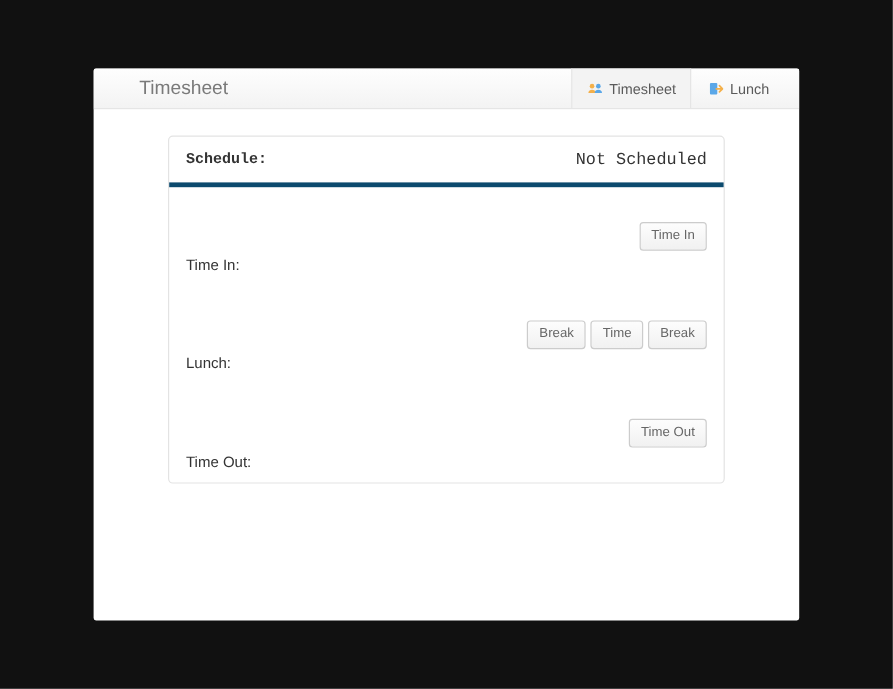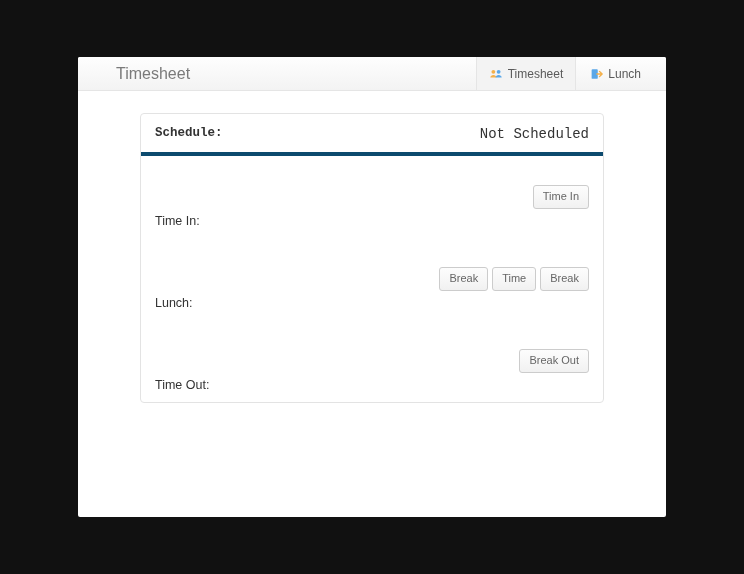--- a/index.html
+++ b/index.html
@@ -143,18 +143,18 @@
         <div class="btns">
           <button class="btn">Break</button>
           <button class="btn">Time</button>
           <button class="btn">Break</button>
         </div>
       </div>
 
       <div class="row">
         <span class="lbl">Time Out:</span>
         <div class="btns">
-          <button class="btn">Break Out</button>
+          <button class="btn">Time Out</button>
         </div>
       </div>
     </div>
   </div>
 </div>
 
 </body></html>

